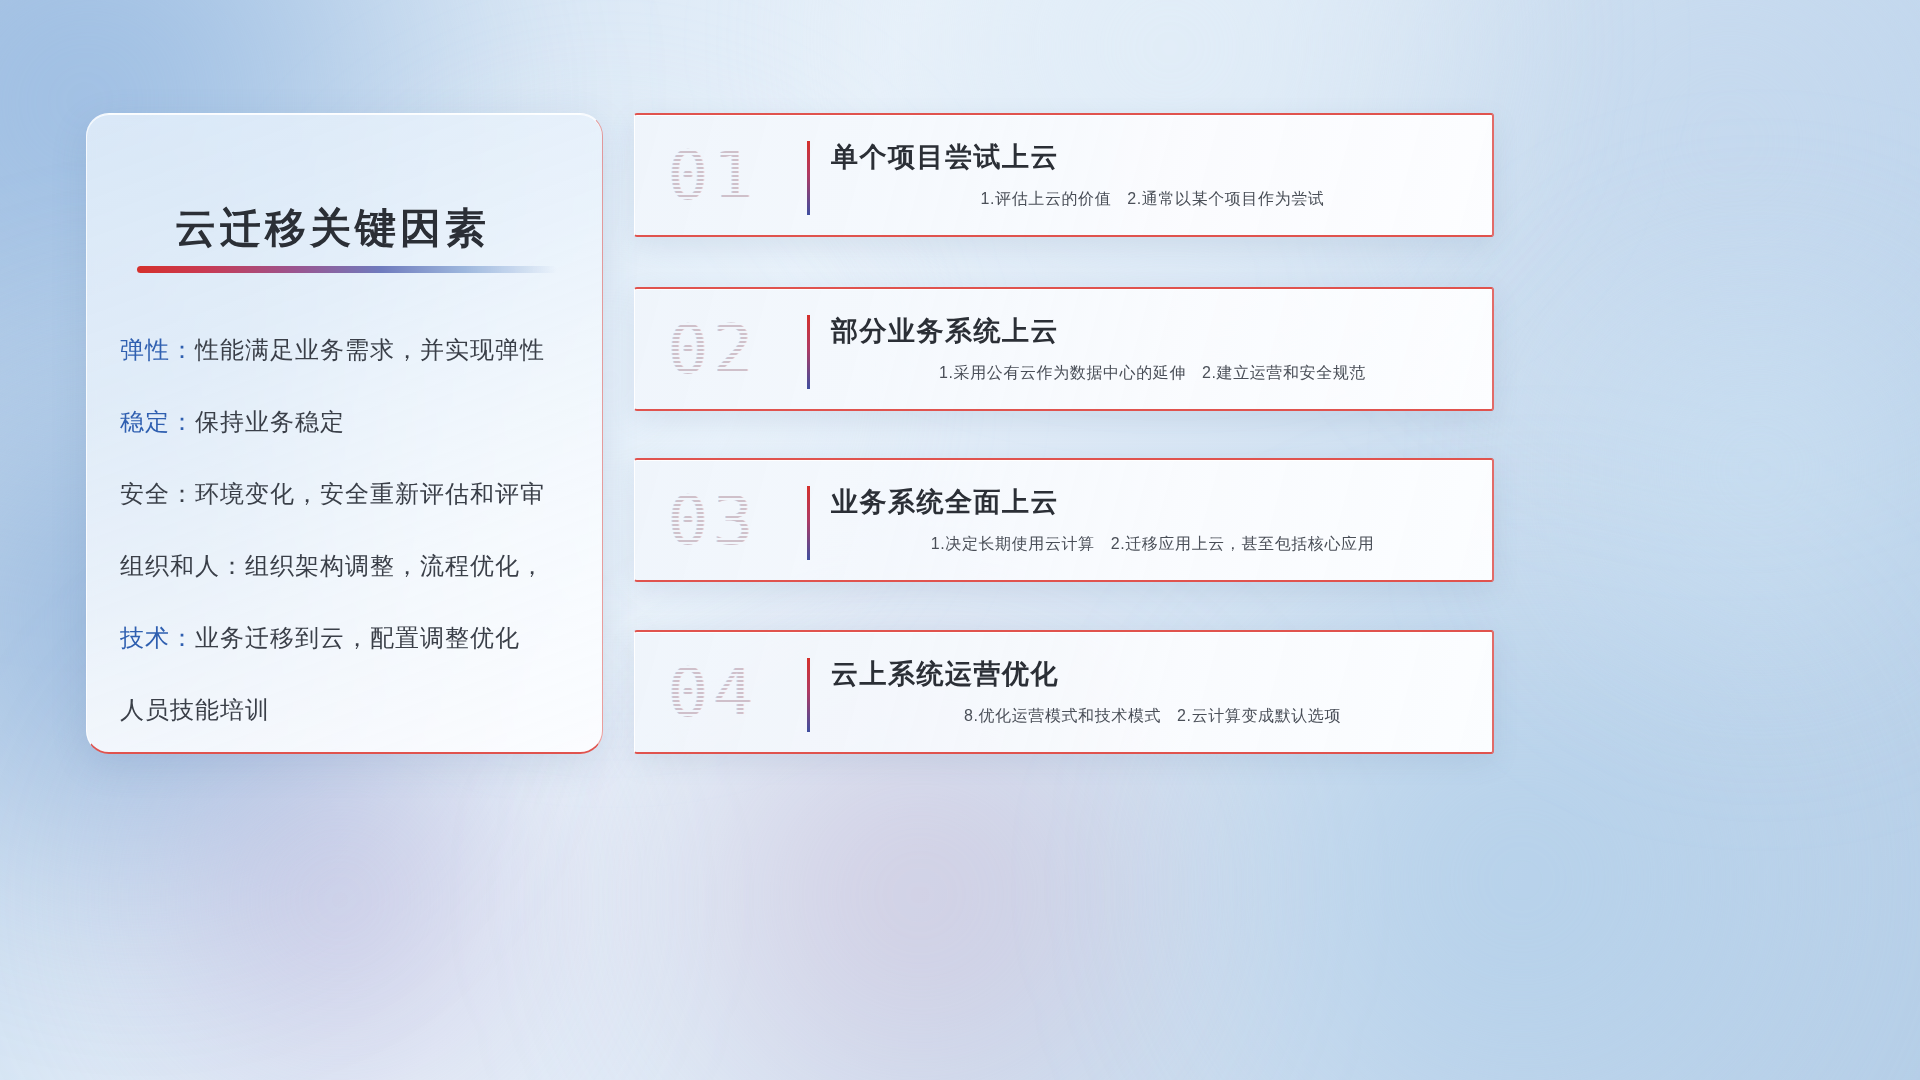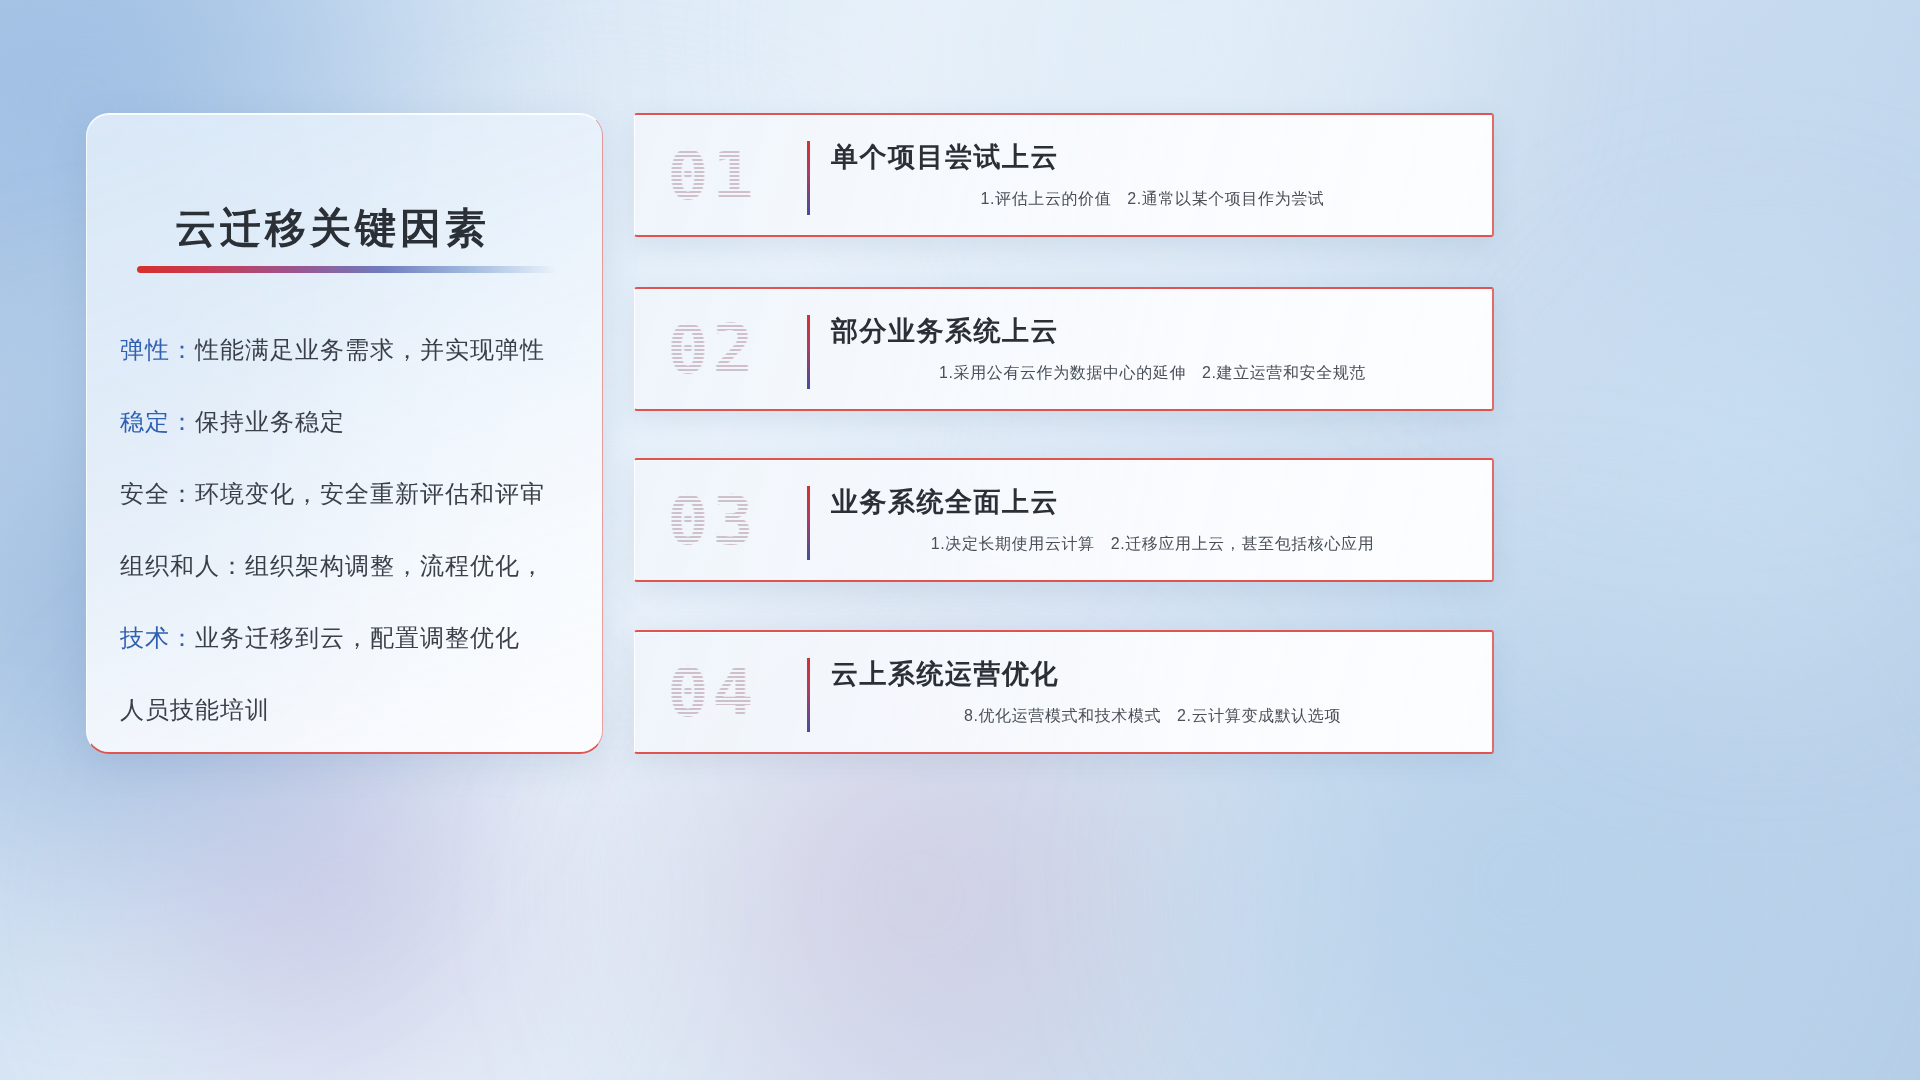--- a/index.html
+++ b/index.html
@@ -91,21 +91,21 @@
     box-shadow:0 8px 26px rgba(90,120,160,.13), inset 0 1px 0 rgba(255,255,255,.9);
     overflow:hidden;
   }
   #card-1{ top:113px; }
   #card-2{ top:287px; }
   #card-3{ top:458px; }
   #card-4{ top:630px; }
 
   .card-num{
     position:absolute; left:32px; top:50%; transform:translateY(-50%);
-    font-size:68px; font-weight:700; letter-spacing:4px;
+    font-size:68px; font-weight:400; letter-spacing:4px;
     color:rgba(130,150,180,.30);
     font-family:"DejaVu Sans Mono","Liberation Mono",monospace;
     -webkit-mask-image:repeating-linear-gradient(180deg,
         rgba(0,0,0,1) 0px, rgba(0,0,0,1) 2px,
         rgba(0,0,0,0) 2px, rgba(0,0,0,0) 4px);
     mask-image:repeating-linear-gradient(180deg,
         rgba(0,0,0,1) 0px, rgba(0,0,0,1) 2px,
         rgba(0,0,0,0) 2px, rgba(0,0,0,0) 4px);
     user-select:none;
   }

